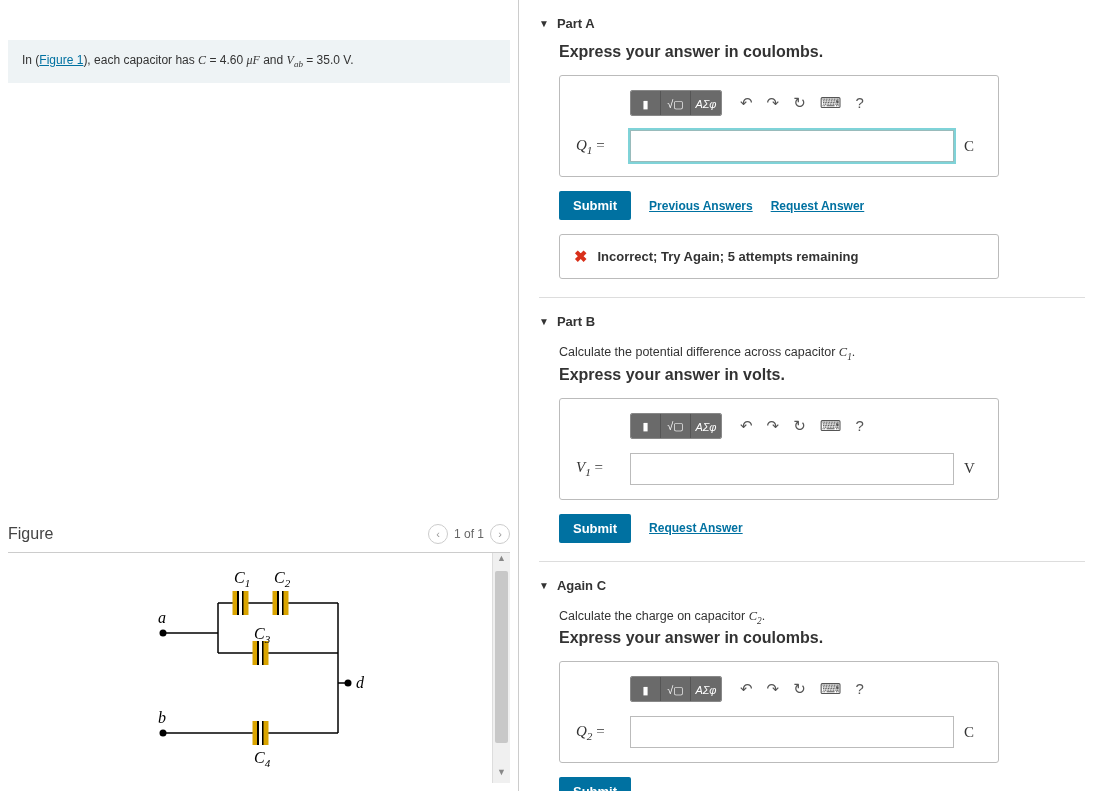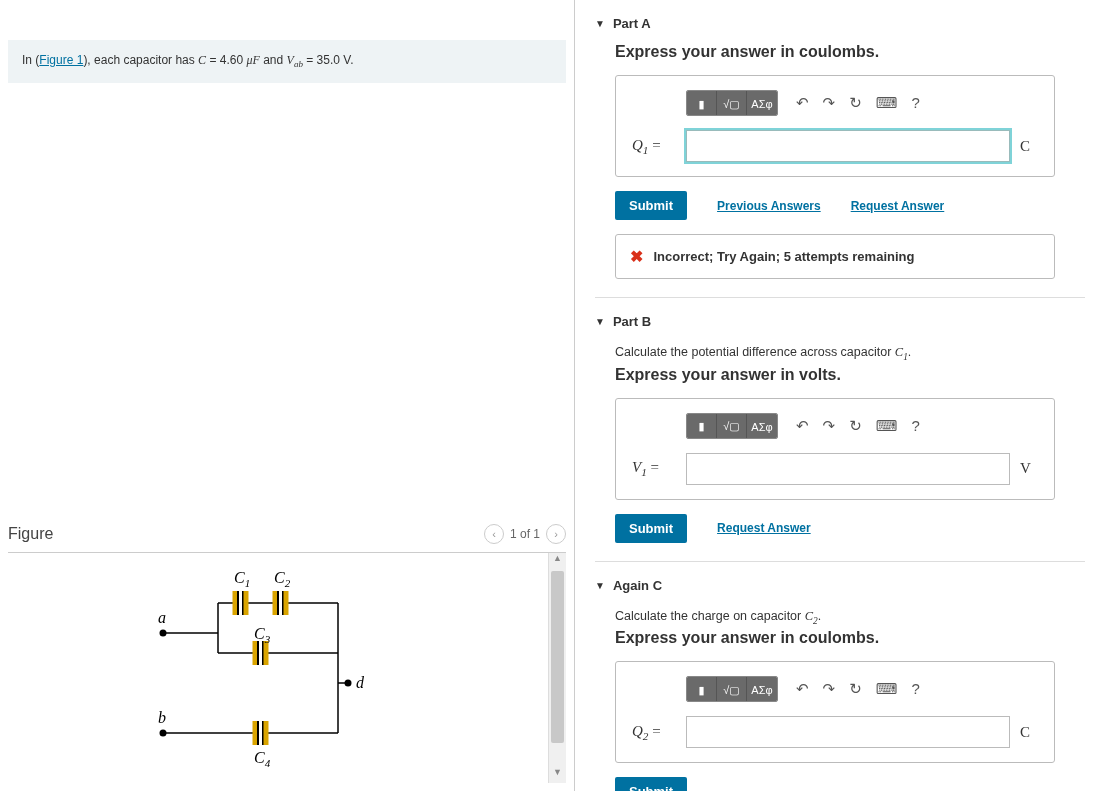--- a/index.html
+++ b/index.html
@@ -7,21 +7,21 @@
     margin: 0;
     font-family: Arial, Helvetica, sans-serif;
     font-size: 13px;
     color: #333;
     display: flex;
     width: 1105px;
     height: 791px;
     overflow: hidden;
   }
   .left-pane {
-    width: 575px;
+    width: 519px;
     padding: 0;
     border-right: 1px solid #ccc;
     display: flex;
     flex-direction: column;
   }
   .right-pane {
     flex: 1;
     padding: 0 20px;
     overflow-y: auto;
   }
@@ -108,36 +108,36 @@
     border-radius: 2px;
     overflow: hidden;
     height: 26px;
   }
   .tool-btn {
     width: 30px; height: 26px;
     background: #6a6a6a; color: #fff;
     display: flex; align-items: center; justify-content: center;
     font-size: 11px; border-right: 1px solid #555;
   }
-  .tool-btn:last-child { border-right: none; }
+  .tool-btn:last-child { border-right: none; font-style: italic; }
   .plain-tools { display: flex; gap: 14px; margin-left: 18px; color: #555; font-size: 15px;}
   .plain-tools span { cursor: pointer; }
   .input-row {
     display: flex; align-items: center; gap: 10px;
   }
   .var-label { font-family: 'Times New Roman', serif; font-style: italic; font-size: 15px; width: 44px; text-align: left;}
   .answer-input {
     flex: 1; height: 32px; border: 1px solid #9bb; outline: 2px solid #7fd3d8;
     padding: 4px 6px; font-size: 14px;
   }
   .answer-input.plain { outline: none; border: 1px solid #bbb;}
   .unit { font-family: 'Times New Roman', serif; font-size: 15px; width: 18px;}
   .actions {
     margin: 14px 0 0 20px;
-    display: flex; align-items: center; gap: 30px;
+    display: flex; align-items: center; gap: 18px;
   }
   .submit-btn {
     background: #0071a1; color: #fff; border: none;
     padding: 7px 14px; font-weight: bold; font-size: 13px;
     border-radius: 2px;
   }
   .link { color: #0071a1; font-size: 12px; text-decoration: underline; font-weight: bold;}
   .feedback {
     margin: 14px 0 10px 20px;
     border: 1px solid #bbb; border-radius: 3px;

